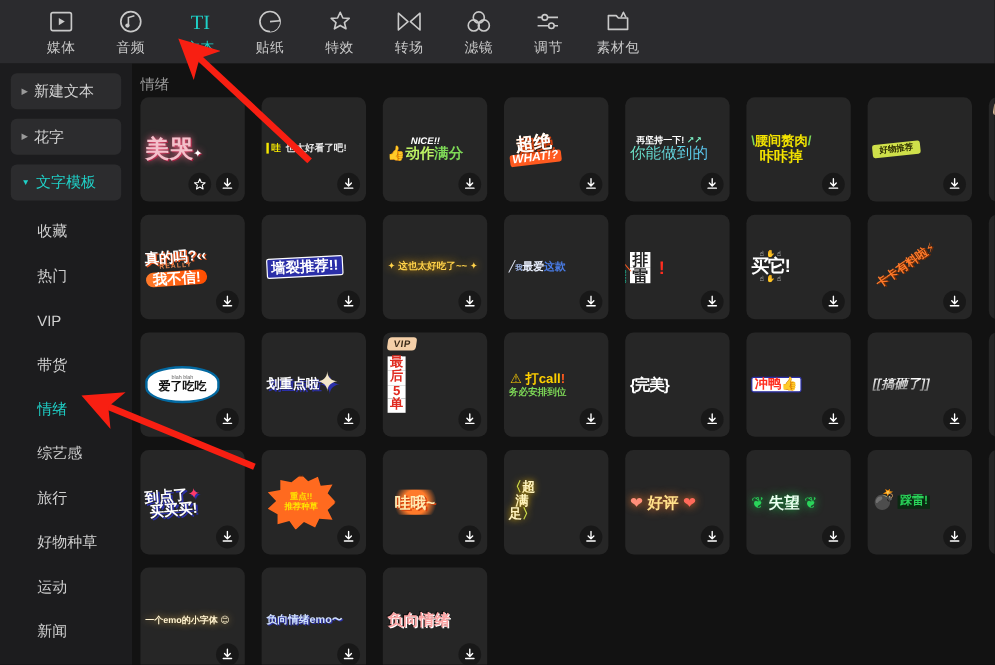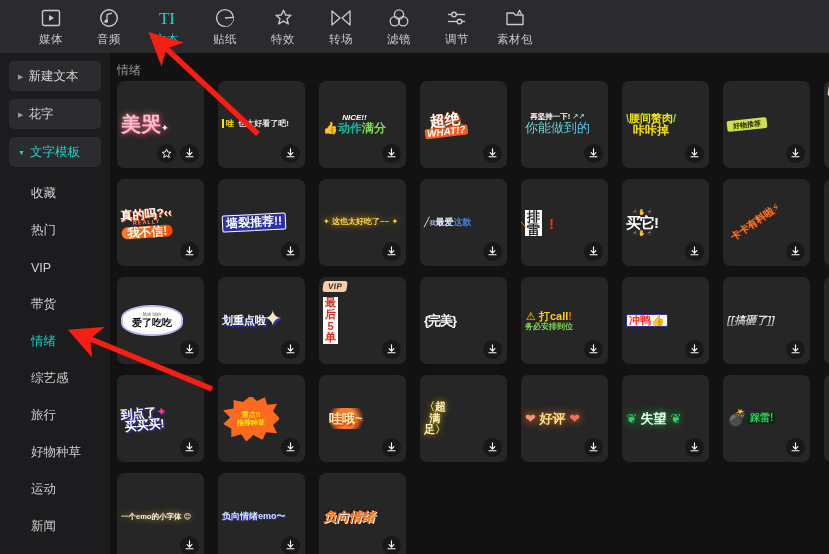--- a/index.html
+++ b/index.html
@@ -279,21 +279,21 @@
             <svg width="11" height="11" viewBox="0 0 12 12">
               <path d="M6 1 V7.2 M3.4 5 L6 7.7 L8.6 5" fill="none" stroke="#fff" stroke-width="1.25" stroke-linecap="round" stroke-linejoin="round"></path>
               <path d="M2.2 9.6 H9.8" stroke="#fff" stroke-width="1.25" stroke-linecap="round"></path>
             </svg>
           </div>
         </div>
         <div class="card">
           <div class="art">
             <div style="line-height:1.1">
               <div style="font-size:8px;color:#fff;font-style:italic;font-weight:bold;">NICE!!</div>
-              <div style="font-size:12px;font-weight:bold;"><span style="color:#4fc3f7;">👍</span><span style="color:#14b8a6;">动作</span><span style="color:#7ed957;">满分</span></div>
+              <div style="font-size:12px;font-weight:bold;"><span style="color:#4fc3f7;">👍</span><span style="color:#bef264;">动作</span><span style="color:#7ed957;">满分</span></div>
             </div>
           </div>
           <div class="dl">
             <svg width="11" height="11" viewBox="0 0 12 12">
               <path d="M6 1 V7.2 M3.4 5 L6 7.7 L8.6 5" fill="none" stroke="#fff" stroke-width="1.25" stroke-linecap="round" stroke-linejoin="round"></path>
               <path d="M2.2 9.6 H9.8" stroke="#fff" stroke-width="1.25" stroke-linecap="round"></path>
             </svg>
           </div>
         </div>
         <div class="card">
@@ -442,21 +442,21 @@
               <path d="M6 1 V7.2 M3.4 5 L6 7.7 L8.6 5" fill="none" stroke="#fff" stroke-width="1.25" stroke-linecap="round" stroke-linejoin="round"></path>
               <path d="M2.2 9.6 H9.8" stroke="#fff" stroke-width="1.25" stroke-linecap="round"></path>
             </svg>
           </div>
         </div>
         <div class="card">
           <div class="art"></div>
         </div>
         <div class="card">
           <div class="art">
-            <div style="background:#fff;border-radius:50%/42%;padding:6px 9px;border:2px solid #c4b5fd;">
+            <div style="background:#fff;border-radius:50%/42%;padding:6px 9px;border:2px solid #0369a1;">
               <div style="font-size:4.5px;color:#666;">blah blah</div>
               <div style="font-size:10px;font-weight:bold;color:#111;">爱了吃吃</div>
             </div>
           </div>
           <div class="dl">
             <svg width="11" height="11" viewBox="0 0 12 12">
               <path d="M6 1 V7.2 M3.4 5 L6 7.7 L8.6 5" fill="none" stroke="#fff" stroke-width="1.25" stroke-linecap="round" stroke-linejoin="round"></path>
               <path d="M2.2 9.6 H9.8" stroke="#fff" stroke-width="1.25" stroke-linecap="round"></path>
             </svg>
           </div>
@@ -484,45 +484,45 @@
           <div class="vip">VIP</div>
           <div class="dl">
             <svg width="11" height="11" viewBox="0 0 12 12">
               <path d="M6 1 V7.2 M3.4 5 L6 7.7 L8.6 5" fill="none" stroke="#fff" stroke-width="1.25" stroke-linecap="round" stroke-linejoin="round"></path>
               <path d="M2.2 9.6 H9.8" stroke="#fff" stroke-width="1.25" stroke-linecap="round"></path>
             </svg>
           </div>
         </div>
         <div class="card">
           <div class="art">
-            <div style="font-size:13px;font-weight:bold;color:#fff;letter-spacing:-1px;">{完美}</div>
-          </div>
-          <div class="dl">
-            <svg width="11" height="11" viewBox="0 0 12 12">
-              <path d="M6 1 V7.2 M3.4 5 L6 7.7 L8.6 5" fill="none" stroke="#fff" stroke-width="1.25" stroke-linecap="round" stroke-linejoin="round"></path>
-              <path d="M2.2 9.6 H9.8" stroke="#fff" stroke-width="1.25" stroke-linecap="round"></path>
-            </svg>
-          </div>
-        </div>
-        <div class="card">
-          <div class="art">
             <div style="line-height:1.15">
               <div style="font-size:11px;font-weight:bold;color:#ffd000;">⚠ 打call<span style="color:#ff5a1f;">!</span></div>
               <div style="font-size:8px;font-weight:bold;color:#7ed957;">务必安排到位</div>
             </div>
           </div>
           <div class="dl">
             <svg width="11" height="11" viewBox="0 0 12 12">
               <path d="M6 1 V7.2 M3.4 5 L6 7.7 L8.6 5" fill="none" stroke="#fff" stroke-width="1.25" stroke-linecap="round" stroke-linejoin="round"></path>
               <path d="M2.2 9.6 H9.8" stroke="#fff" stroke-width="1.25" stroke-linecap="round"></path>
             </svg>
           </div>
         </div>
         <div class="card">
           <div class="art">
+            <div style="font-size:13px;font-weight:bold;color:#fff;letter-spacing:-1px;">{完美}</div>
+          </div>
+          <div class="dl">
+            <svg width="11" height="11" viewBox="0 0 12 12">
+              <path d="M6 1 V7.2 M3.4 5 L6 7.7 L8.6 5" fill="none" stroke="#fff" stroke-width="1.25" stroke-linecap="round" stroke-linejoin="round"></path>
+              <path d="M2.2 9.6 H9.8" stroke="#fff" stroke-width="1.25" stroke-linecap="round"></path>
+            </svg>
+          </div>
+        </div>
+        <div class="card">
+          <div class="art">
             <div style="font-size:11px;font-weight:bold;color:#ff2d1f;background:#fff;border:1.5px solid #2b2fa8;border-radius:2px;padding:0 2px;">冲鸭<span style="color:#4fc3f7;">👍</span></div>
           </div>
           <div class="dl">
             <svg width="11" height="11" viewBox="0 0 12 12">
               <path d="M6 1 V7.2 M3.4 5 L6 7.7 L8.6 5" fill="none" stroke="#fff" stroke-width="1.25" stroke-linecap="round" stroke-linejoin="round"></path>
               <path d="M2.2 9.6 H9.8" stroke="#fff" stroke-width="1.25" stroke-linecap="round"></path>
             </svg>
           </div>
         </div>
         <div class="card">
@@ -645,21 +645,21 @@
           </div>
           <div class="dl">
             <svg width="11" height="11" viewBox="0 0 12 12">
               <path d="M6 1 V7.2 M3.4 5 L6 7.7 L8.6 5" fill="none" stroke="#fff" stroke-width="1.25" stroke-linecap="round" stroke-linejoin="round"></path>
               <path d="M2.2 9.6 H9.8" stroke="#fff" stroke-width="1.25" stroke-linecap="round"></path>
             </svg>
           </div>
         </div>
         <div class="card">
           <div class="art">
-            <div style="font-size:13px;font-weight:bold;color:#f97316;text-shadow:1px 1px 0 #fff,-1px -1px 0 #111;font-style:italic;">负向情绪</div>
+            <div style="font-size:13px;font-weight:bold;color:#fca5a5;text-shadow:1px 1px 0 #fff,-1px -1px 0 #111;">负向情绪</div>
           </div>
           <div class="dl">
             <svg width="11" height="11" viewBox="0 0 12 12">
               <path d="M6 1 V7.2 M3.4 5 L6 7.7 L8.6 5" fill="none" stroke="#fff" stroke-width="1.25" stroke-linecap="round" stroke-linejoin="round"></path>
               <path d="M2.2 9.6 H9.8" stroke="#fff" stroke-width="1.25" stroke-linecap="round"></path>
             </svg>
           </div>
         </div>
       </div>
   </div>

